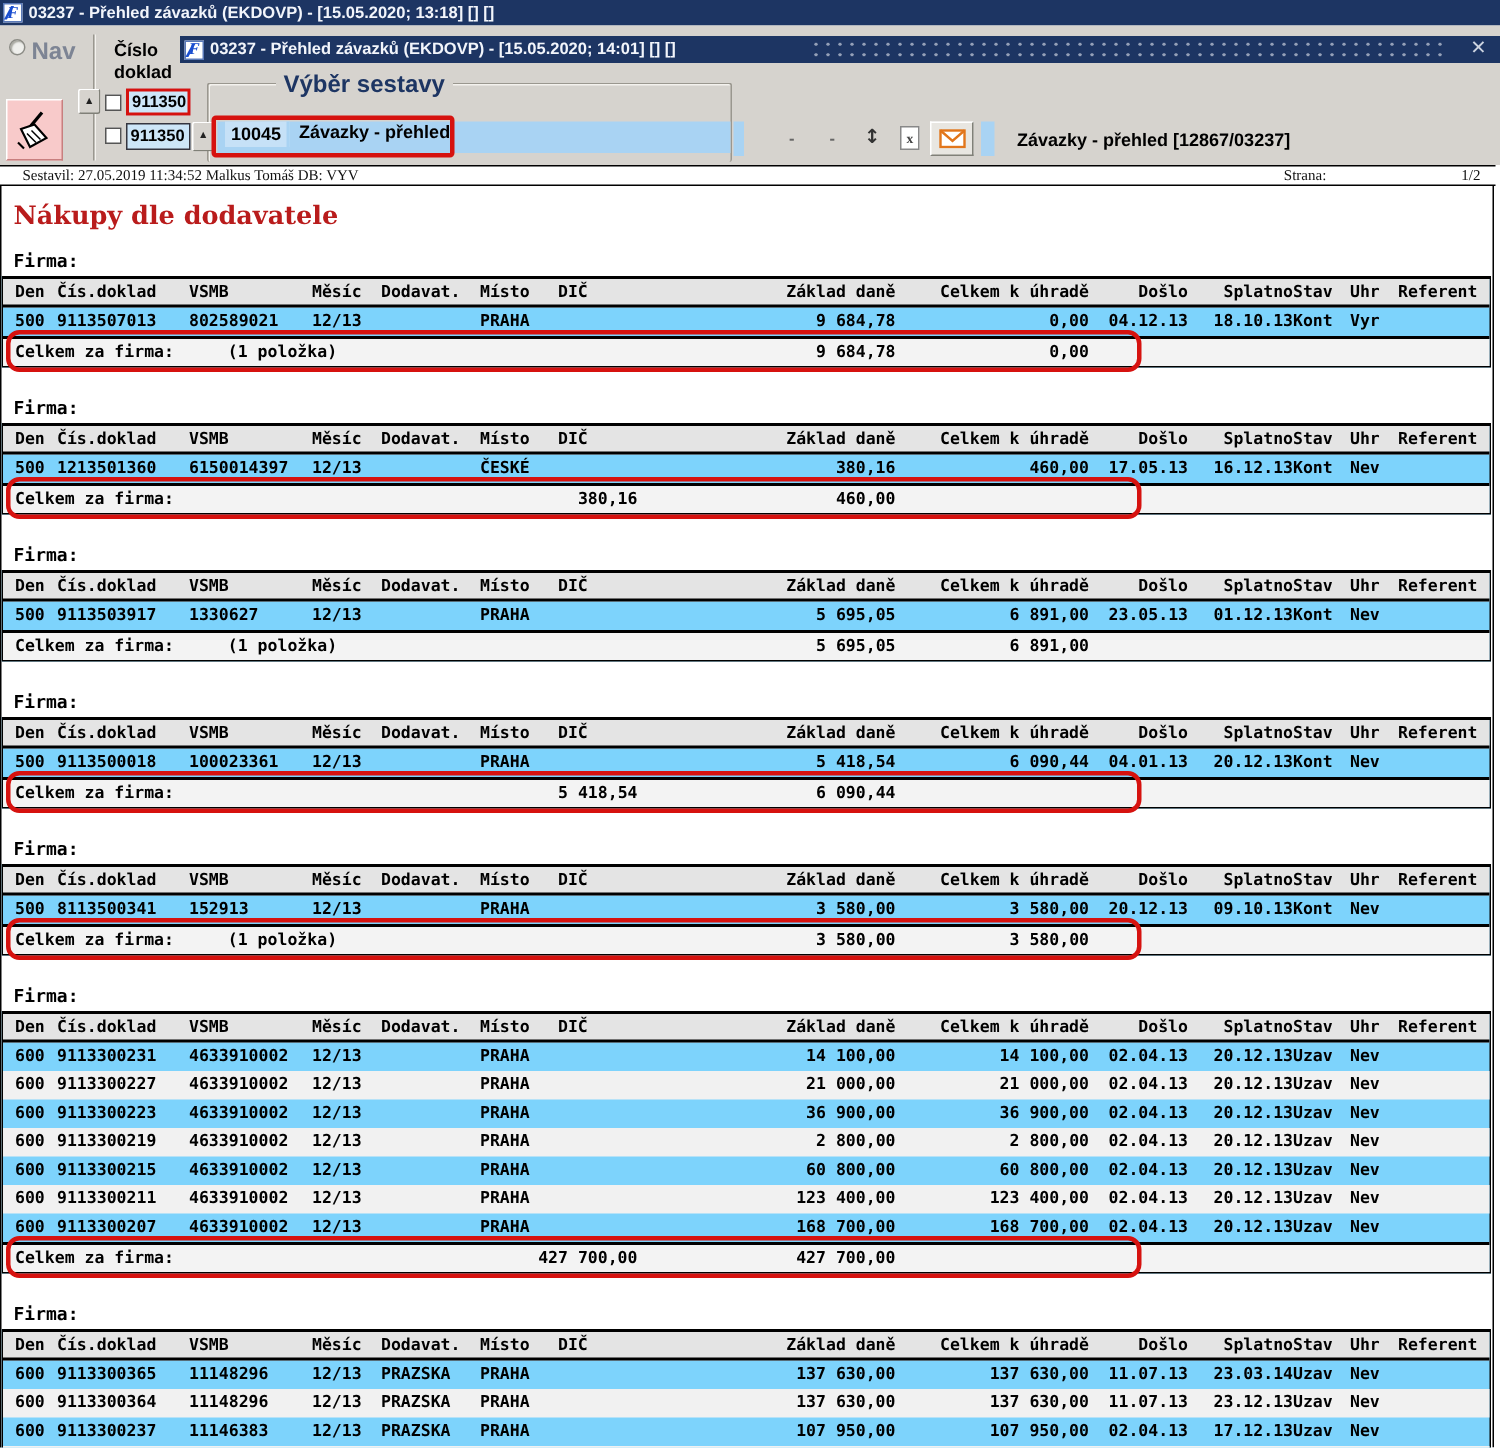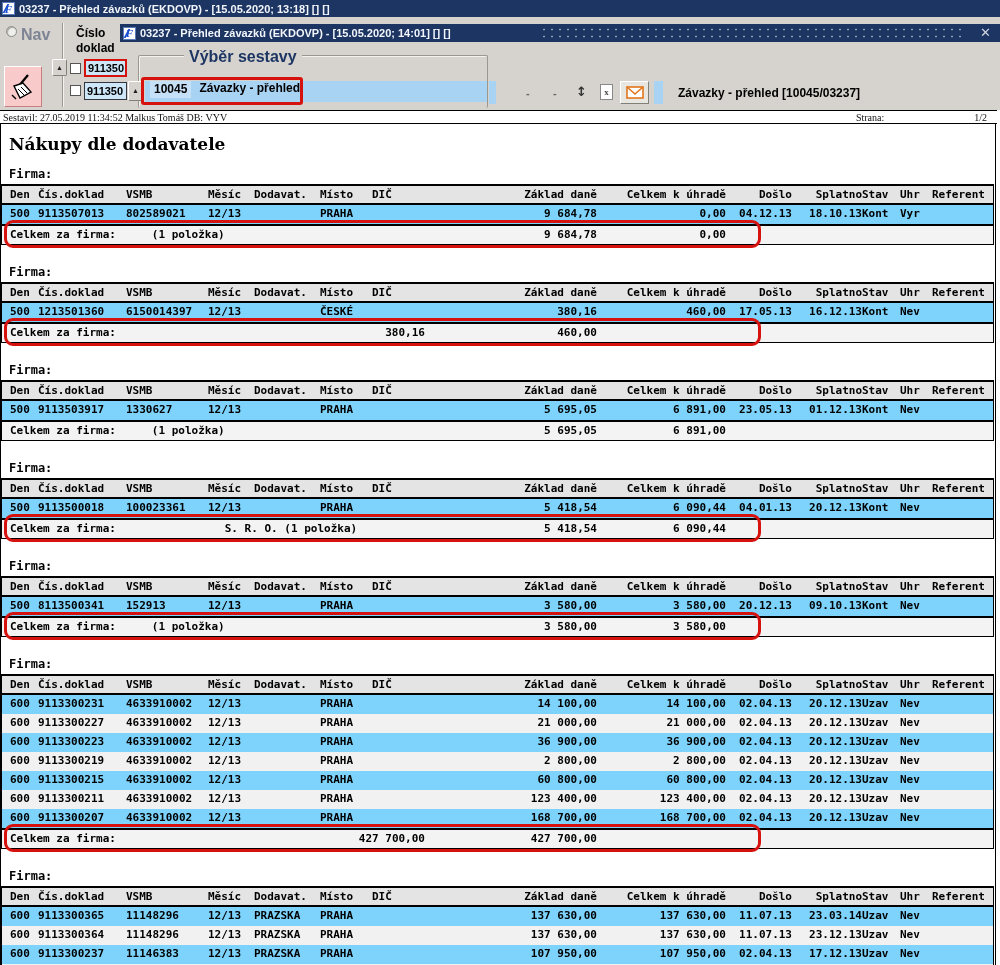--- a/index.html
+++ b/index.html
@@ -112,32 +112,32 @@
   .blue-bar2 { position:absolute; left:489px; top:64px; width:7px; height:23px; background:#a9d3f3; }
   .podrobnosti-value {
     position:absolute; left:678px; top:69px; font:bold 12px "Liberation Sans", sans-serif; color:#000;
   }
   
   .strana-strip {
     position:absolute; left:0; top:110px; width:997px; height:14px; background:#ffffff;
     border-top:1px solid #000; border-bottom:1px solid #000;
     display:flex; align-items:center; font:10px "Liberation Serif", serif; color:#111;
   }
-  .strana-strip .sestavil { padding-left:3px; }
+  .strana-strip .sestavil { padding-left:15px; }
   .strana-strip .spacer { flex:1; }
   .strana-strip .strana-label { margin-right:90px; }
   .strana-strip .strana-value { margin-right:10px; }
   
   .report {
     position:absolute; left:0; top:124px; width:1000px; height:841px;
     background:#ffffff; border-left:1px solid #000; overflow:hidden;
   }
   .page-right-edge { position:absolute; right:4px; top:0; bottom:0; border-right:1px solid #000; }
   .report-title {
-    font:bold 17px "DejaVu Serif", serif; color:#000000; margin:10px 0 13px 8px;
+    font:bold 17px "DejaVu Serif", serif; color:#b91c1c; margin:10px 0 13px 8px;
   }
   .section { margin-bottom:20px; position:relative; }
   .firma { font:bold 12px "DejaVu Sans Mono", monospace; padding-left:8px; margin-bottom:3px; }
   .tbl { border:1px solid #000; border-top:2px solid #000; width:993px; position:relative; background:#7dd3fc; }
   .row {
     display:grid;
     grid-template-columns:28px 88px 82px 46px 66px 52px 60px 165px 129px 66px 70px 38px 32px 1fr;
     padding-left:8px; font:bold 11px "DejaVu Sans Mono", monospace;
     height:19px; line-height:18px; white-space:pre; color:#000;
   }
@@ -214,21 +214,21 @@
   <span class="excel-ico" style="left:600px; top:67px;">x</span>
   <div class="mail-btn">
     <svg width="18" height="13" viewBox="0 0 18 13">
       <rect x="1" y="1" width="16" height="11" fill="#fff" stroke="#e2761b" stroke-width="1.6"></rect>
       <polyline points="1,1 9,8 17,1" fill="none" stroke="#e2761b" stroke-width="1.6"></polyline>
     </svg>
   </div>
   <div class="blue-bar2"></div>
   <div class="blue-bar"></div>
 
-  <div class="podrobnosti-value">Závazky - přehled [10045/03237]</div>
+  <div class="podrobnosti-value">Závazky - přehled [12867/03237]</div>
 </div>
 
 <div class="strana-strip">
   <span class="sestavil">Sestavil: 27.05.2019 11:34:52 Malkus Tomáš  DB: VYV</span>
   <span class="spacer"></span>
   <span class="strana-label">Strana:</span>
   <span class="strana-value">1/2</span>
 </div>
 
 <div class="report">
@@ -259,21 +259,21 @@
           <div class="row thead"><span class="cell">Den</span><span class="cell">Čís.doklad</span><span class="cell">VSMB</span><span class="cell">Měsíc</span><span class="cell">Dodavat.</span><span class="cell">Místo</span><span class="cell">DIČ</span><span class="cell r">Základ daně</span><span class="cell r">Celkem k úhradě</span><span class="cell r">Došlo</span><span class="cell r">Splatno</span><span class="cell">Stav</span><span class="cell">Uhr</span><span class="cell">Referent</span></div>
           <div class="row data"><span class="cell">500</span><span class="cell">9113503917</span><span class="cell">1330627</span><span class="cell">12/13</span><span class="cell"></span><span class="cell">PRAHA</span><span class="cell"></span><span class="cell r">5 695,05</span><span class="cell r">6 891,00</span><span class="cell r">23.05.13</span><span class="cell r">01.12.13</span><span class="cell">Kont</span><span class="cell">Nev</span><span class="cell"></span></div>
           <div class="row summary"><span class="cell">Celkem za firma:</span><span class="cell">   (1 položka)</span><span class="cell r">5 695,05</span><span class="cell r">6 891,00</span><span class="cell"></span></div>
         </div>
       </div>
       <div class="section">
         <div class="firma">Firma:</div>
         <div class="tbl">
           <div class="row thead"><span class="cell">Den</span><span class="cell">Čís.doklad</span><span class="cell">VSMB</span><span class="cell">Měsíc</span><span class="cell">Dodavat.</span><span class="cell">Místo</span><span class="cell">DIČ</span><span class="cell r">Základ daně</span><span class="cell r">Celkem k úhradě</span><span class="cell r">Došlo</span><span class="cell r">Splatno</span><span class="cell">Stav</span><span class="cell">Uhr</span><span class="cell">Referent</span></div>
           <div class="row data"><span class="cell">500</span><span class="cell">9113500018</span><span class="cell">100023361</span><span class="cell">12/13</span><span class="cell"></span><span class="cell">PRAHA</span><span class="cell"></span><span class="cell r">5 418,54</span><span class="cell r">6 090,44</span><span class="cell r">04.01.13</span><span class="cell r">20.12.13</span><span class="cell">Kont</span><span class="cell">Nev</span><span class="cell"></span></div>
-          <div class="row summary"><span class="cell">Celkem za firma:</span><span class="cell">              S. R. O. (1 položka)</span><span class="cell r">5 418,54</span><span class="cell r">6 090,44</span><span class="cell"></span></div>
+          <div class="row summary"><span class="cell">Celkem za firma:</span><span class="cell r">5 418,54</span><span class="cell r">6 090,44</span><span class="cell"></span></div>
           <div class="red-box"></div>
         </div>
       </div>
       <div class="section">
         <div class="firma">Firma:</div>
         <div class="tbl">
           <div class="row thead"><span class="cell">Den</span><span class="cell">Čís.doklad</span><span class="cell">VSMB</span><span class="cell">Měsíc</span><span class="cell">Dodavat.</span><span class="cell">Místo</span><span class="cell">DIČ</span><span class="cell r">Základ daně</span><span class="cell r">Celkem k úhradě</span><span class="cell r">Došlo</span><span class="cell r">Splatno</span><span class="cell">Stav</span><span class="cell">Uhr</span><span class="cell">Referent</span></div>
           <div class="row data"><span class="cell">500</span><span class="cell">8113500341</span><span class="cell">152913</span><span class="cell">12/13</span><span class="cell"></span><span class="cell">PRAHA</span><span class="cell"></span><span class="cell r">3 580,00</span><span class="cell r">3 580,00</span><span class="cell r">20.12.13</span><span class="cell r">09.10.13</span><span class="cell">Kont</span><span class="cell">Nev</span><span class="cell"></span></div>
           <div class="row summary"><span class="cell">Celkem za firma:</span><span class="cell">   (1 položka)</span><span class="cell r">3 580,00</span><span class="cell r">3 580,00</span><span class="cell"></span></div>
           <div class="red-box"></div>

